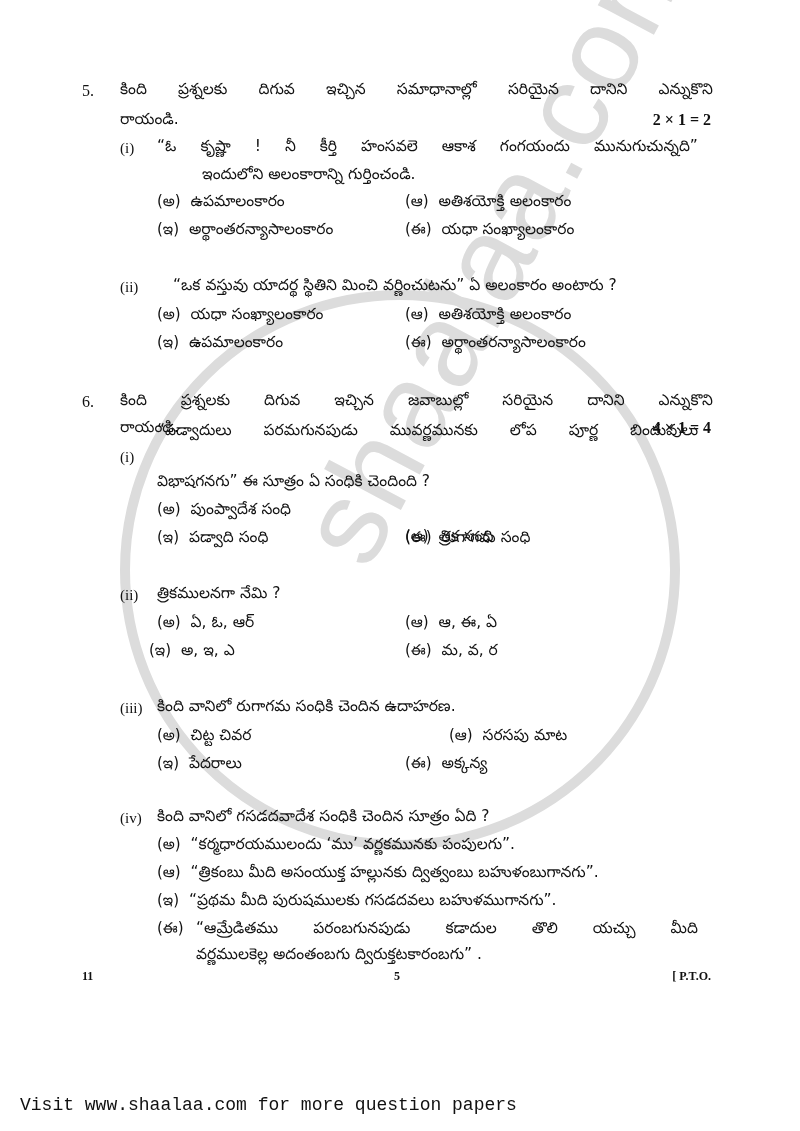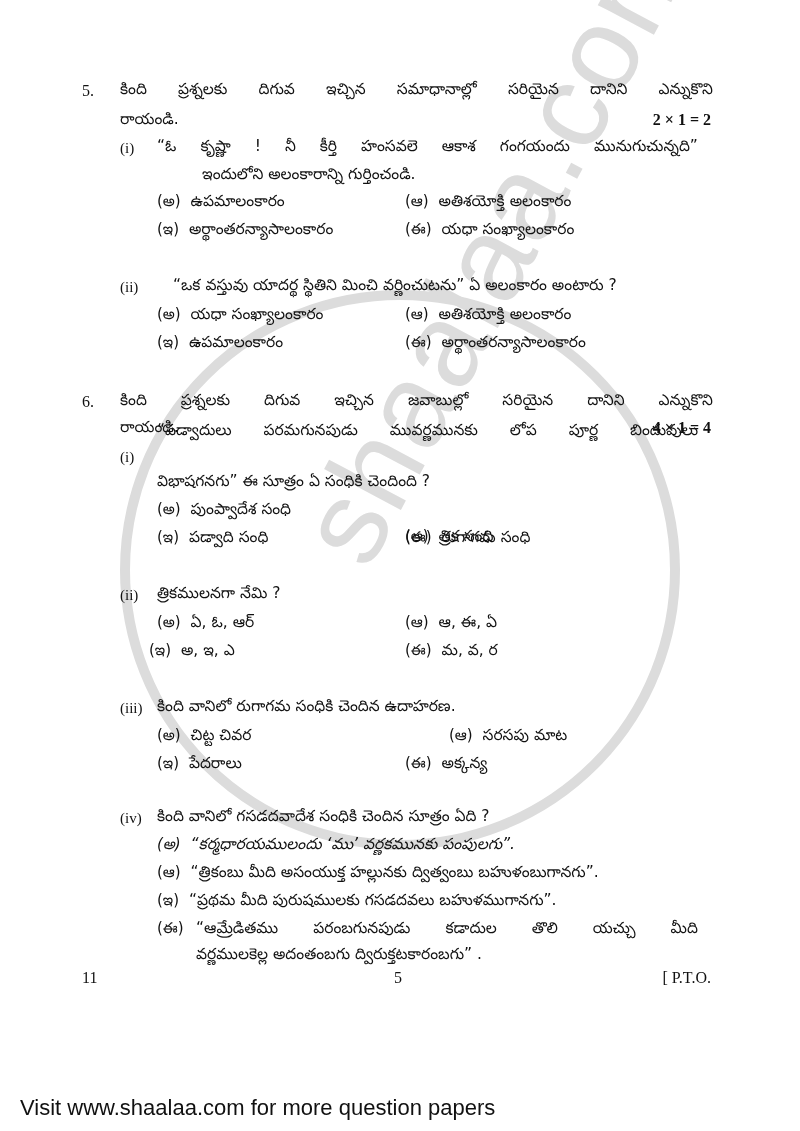--- a/index.html
+++ b/index.html
@@ -11,22 +11,22 @@
                font-size: 120px; color: #dcdcdc; transform: rotate(-62deg); transform-origin: left top;
                letter-spacing: 2px; z-index: 0; white-space: nowrap; }
     .page { position: absolute; left: 0; top: 0; width: 800px; z-index: 1; }
     .abs { position: absolute; white-space: nowrap; }
     .num { font-family: "Liberation Serif", serif; font-size: 16px; }
     .te { font-size: 15.5px; }
     .marks { font-family: "Liberation Serif", serif; font-weight: bold; font-size: 16px; }
     .roman { font-family: "Liberation Serif", serif; font-size: 15px; }
     .opt-lbl { font-size: 15px; }
     .just { display: flex; justify-content: space-between; }
-    .footer-serif { font-family: "Liberation Serif", serif; font-weight: normal; font-size: 16px; text-align: center; }
-    .visit { font-family: Liberation Sans, sans-serif; font-size: 22px; color: #111; }
+    .footer-serif { font-family: "Liberation Serif", serif; font-weight: bold; font-size: 12px; text-align: center; }
+    .visit { font-family: Liberation Mono, monospace; font-size: 18px; color: #111; }
   </style>
 </head>
 <body>
 
 <div class="watermark"></div>
 <div class="wm-text">shaalaa.com</div>
 
 <div class="page">
 
   <div class="abs num" style="left:82px;top:82px;">5.</div>
@@ -106,21 +106,21 @@
 
   <div class="abs roman" style="left:120px;top:700px;">(iii)</div>
   <div class="abs te" style="left:157px;top:697px;">కింది వానిలో రుగాగమ సంధికి చెందిన ఉదాహరణ.</div>
   <div class="abs te" style="left:157px;top:726px;"><span class="opt-lbl">(అ)</span>&nbsp;&nbsp;<span>చిట్ట చివర</span></div>
   <div class="abs te" style="left:405px;top:726px;margin-left:44px;"><span class="opt-lbl">(ఆ)</span>&nbsp;&nbsp;<span>సరసపు మాట</span></div>
   <div class="abs te" style="left:157px;top:754px;"><span class="opt-lbl">(ఇ)</span>&nbsp;&nbsp;<span>పేదరాలు</span></div>
   <div class="abs te" style="left:405px;top:754px;"><span class="opt-lbl">(ఈ)</span>&nbsp;&nbsp;<span>అక్కన్య</span></div>
 
   <div class="abs roman" style="left:120px;top:810px;">(iv)</div>
   <div class="abs te" style="left:157px;top:807px;">కింది వానిలో గసడదవాదేశ సంధికి చెందిన సూత్రం ఏది ?</div>
-  <div class="abs te" style="left:157px;top:835px;font-style:italic;"><span class="opt-lbl">(అ)</span>&nbsp;&nbsp;<span>“కర్మధారయములందు ‘ము’ వర్ణకమునకు పంపులగు”.</span></div>
+  <div class="abs te" style="left:157px;top:835px;"><span class="opt-lbl">(అ)</span>&nbsp;&nbsp;<span>“కర్మధారయములందు ‘ము’ వర్ణకమునకు పంపులగు”.</span></div>
   <div class="abs te" style="left:157px;top:863px;"><span class="opt-lbl">(ఆ)</span>&nbsp;&nbsp;<span>“త్రికంబు మీది అసంయుక్త హల్లునకు ద్విత్వంబు బహుళంబుగానగు”.</span></div>
   <div class="abs te" style="left:157px;top:891px;"><span class="opt-lbl">(ఇ)</span>&nbsp;&nbsp;<span>“ప్రథమ మీది పురుషములకు గసడదవలు బహుళముగానగు”.</span></div>
   <div class="abs te" style="left:157px;top:919px;"><span class="opt-lbl">(ఈ)</span></div>
   <div class="abs te just" style="left:196px;top:919px;width:502px;">
     <span>“ఆమ్రేడితము</span>
     <span>పరంబగునపుడు</span>
     <span>కడాదుల</span>
     <span>తొలి</span>
     <span>యచ్చు</span>
     <span>మీది</span>

